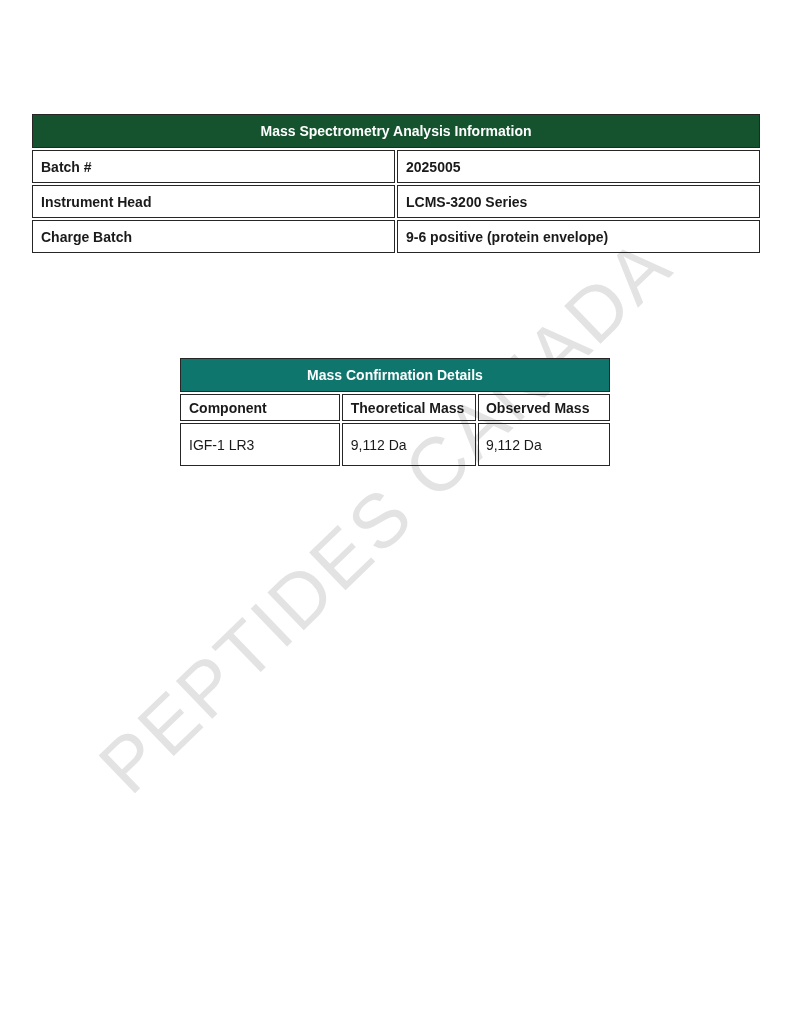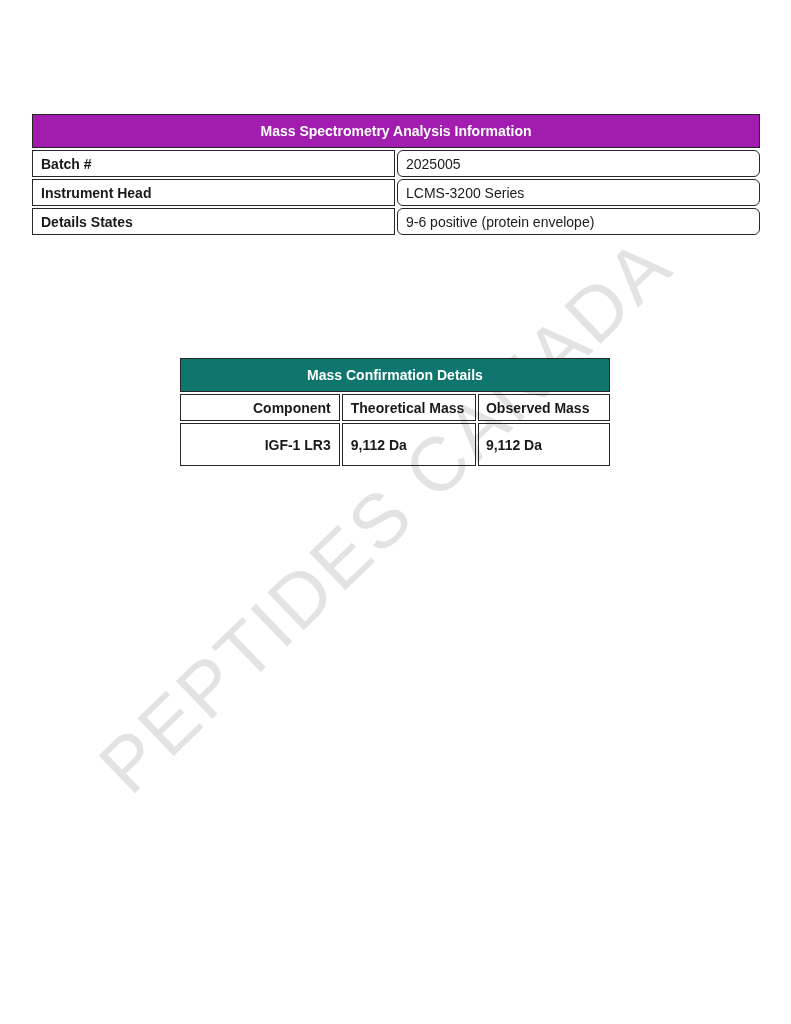--- a/index.html
+++ b/index.html
@@ -46,54 +46,54 @@
   }
   td.title-cell {
     background: #d2302b;
     color: #ffffff;
     font-weight: bold;
     font-size: 15px;
     text-align: center;
     height: 34px;
   }
   .tbl-analysis { position: absolute; left: 30px; top: 112px; width: 732px; }
-  .tbl-analysis td.row-cell { height: 27px; }
+  .tbl-analysis td.row-cell { height: 33px; }
   .tbl-analysis td.label-cell { font-weight: bold; width: 50%; }
-  .tbl-analysis td.value-cell { font-weight: normal; width: 50%; border-radius: 6px; }
+  .tbl-analysis td.value-cell { font-weight: bold; width: 50%; }
 
   .tbl-confirm { position: absolute; left: 178px; top: 356px; width: 434px; }
   .tbl-confirm td.col-header { font-weight: bold; height: 27px; }
-  .tbl-confirm td.data-cell { height: 43px; font-weight: bold; }
-  .tbl-confirm td.c0 { width: 37.5%; text-align: right; }
+  .tbl-confirm td.data-cell { height: 43px; }
+  .tbl-confirm td.c0 { width: 37.5%; }
   .tbl-confirm td.c1 { width: 31.5%; margin-left: 16px; }
   .tbl-confirm td.c2 { width: 31%; padding-left: 7px; }
 </style>
 </head>
 <body>
 
 <div class="page">
 
   <div class="watermark" style="color: rgb(227, 227, 227);">PEPTIDES CANADA</div>
 
   <div class="tbl-analysis">
     <table class="report">
       <tbody>
         <tr>
-          <td class="title-cell" colspan="2" style="background: #a21caf; color: rgb(255, 255, 255);">Mass Spectrometry Analysis Information</td>
+          <td class="title-cell" colspan="2" style="background: #14532d; color: rgb(255, 255, 255);">Mass Spectrometry Analysis Information</td>
         </tr>
         <tr>
           <td class="row-cell label-cell">Batch #</td>
           <td class="row-cell value-cell">2025005</td>
         </tr>
         <tr>
           <td class="row-cell label-cell">Instrument Head</td>
           <td class="row-cell value-cell">LCMS-3200 Series</td>
         </tr>
         <tr>
-          <td class="row-cell label-cell">Details States</td>
+          <td class="row-cell label-cell">Charge Batch</td>
           <td class="row-cell value-cell">9-6 positive (protein envelope)</td>
         </tr>
       </tbody>
     </table>
   </div>
 
   <div class="tbl-confirm">
     <table class="report">
       <tbody>
         <tr>

